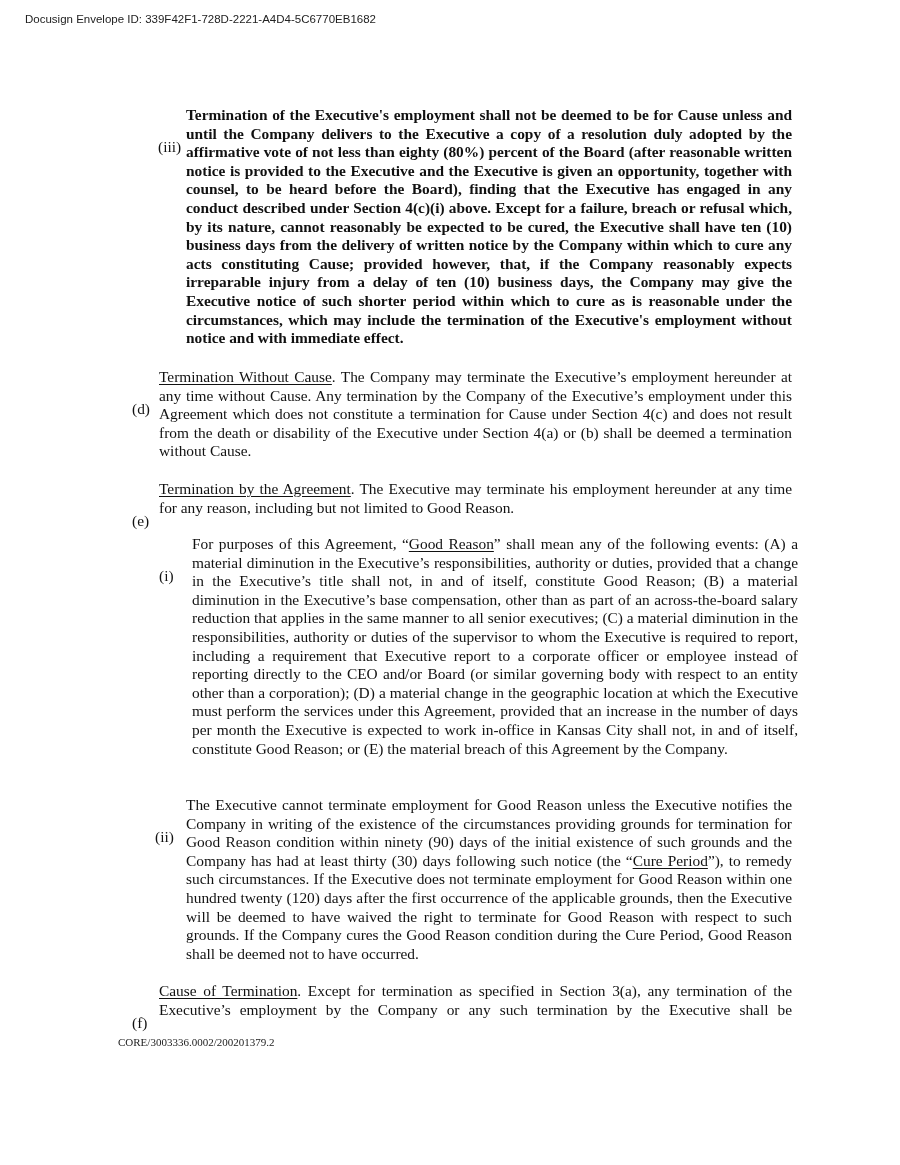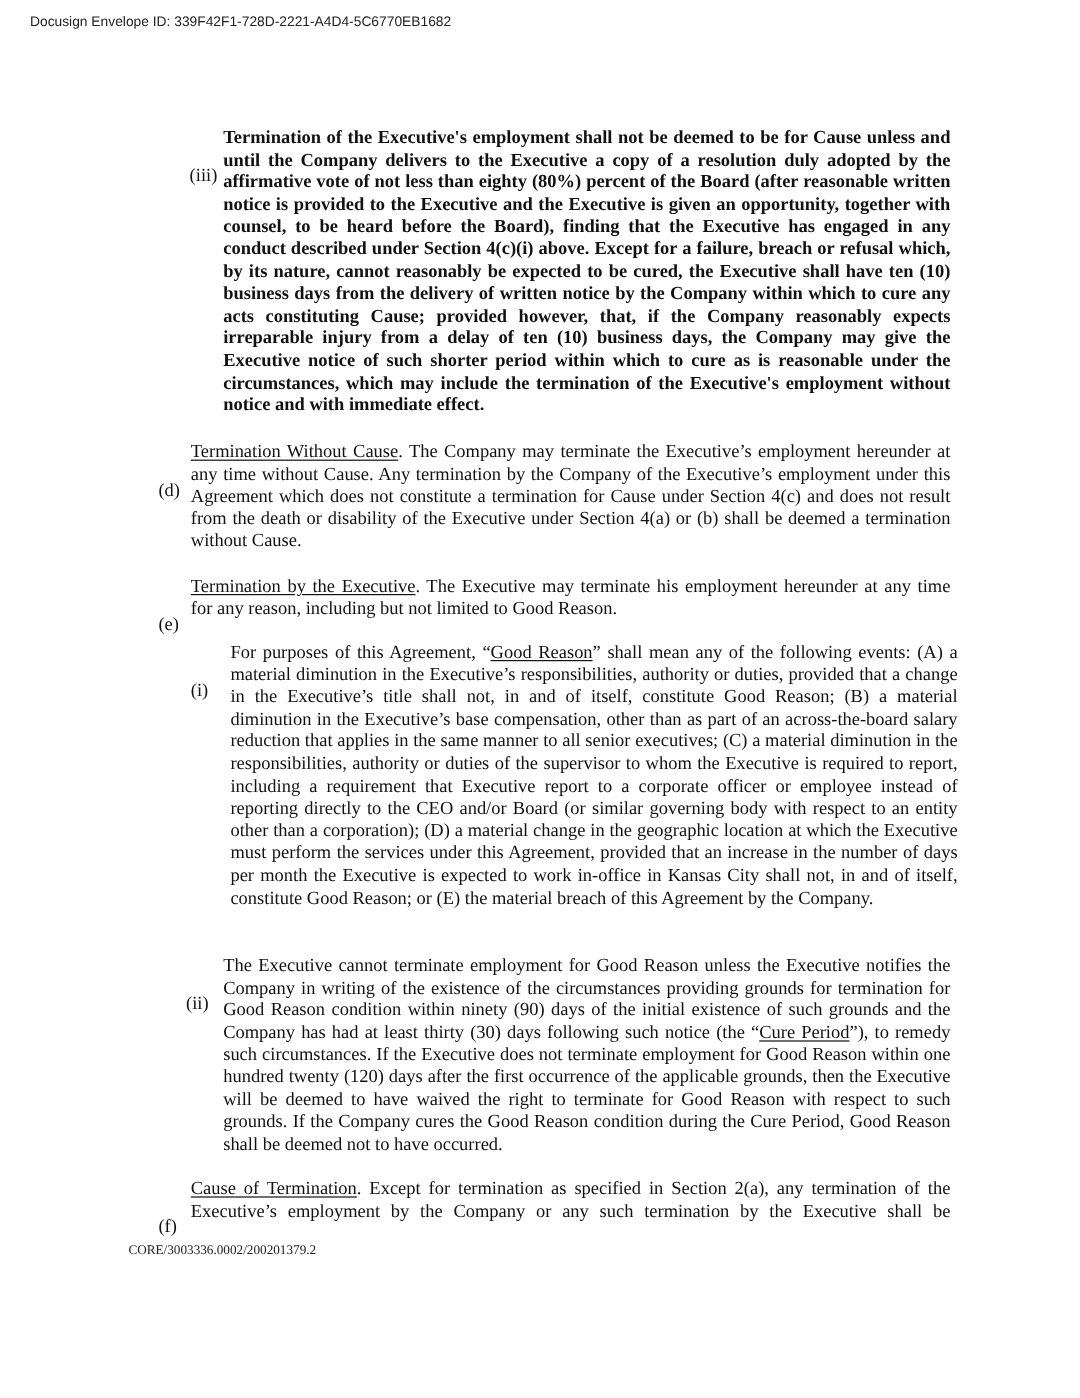--- a/index.html
+++ b/index.html
@@ -9,21 +9,21 @@
     font-family: "Liberation Sans", sans-serif; font-size: 11.5px; color: #222;
   }
   .doc {
     position: absolute; left: 0; top: 0; width: 900px;
     font-family: "Liberation Serif", serif; font-size: 15.4px; line-height: 18.6px;
   }
   .para { position: absolute; text-align: justify; text-align-last: left; }
   .marker { position: absolute; margin-top: 32px; }
   .u { text-decoration: underline; text-underline-offset: 2px; }
   .footer {
-    position: absolute; left: 107px; top: 1036px;
+    position: absolute; left: 118px; top: 1036px;
     font-family: "Liberation Serif", serif; font-size: 11px; color: #222;
   }
 </style>
 </head>
 <body>
 
 <div class="envelope">Docusign Envelope ID: 339F42F1-728D-2221-A4D4-5C6770EB1682</div>
 
 <div class="doc">
 
@@ -32,33 +32,33 @@
     <span>Termination of the Executive's employment shall not be deemed to be for Cause unless and until the Company delivers to the Executive a copy of a resolution duly adopted by the affirmative vote of not less than eighty (80%) percent of the Board (after reasonable written notice is provided to the Executive and the Executive is given an opportunity, together with counsel, to be heard before the Board), finding that the Executive has engaged in any conduct described under Section 4(c)(i) above.  Except for a failure, breach or refusal which, by its nature, cannot reasonably be expected to be cured, the Executive shall have ten (10) business days from the delivery of written notice by the Company within which to cure any acts constituting Cause; provided however, that, if the Company reasonably expects irreparable injury from a delay of ten (10) business days, the Company may give the Executive notice of such shorter period within which to cure as is reasonable under the circumstances, which may include the termination of the Executive's employment without notice and with immediate effect.</span>
   </div>
 
   <span class="marker" style="left:132px; top:368px;">(d)</span>
   <div class="para" style="left:159px; top:368px; width:633px;">
     <span class="u">Termination Without Cause</span><span>.  The Company may terminate the Executive’s employment hereunder at any time without Cause.  Any termination by the Company of the Executive’s employment under this Agreement which does not constitute a termination for Cause under Section 4(c) and does not result from the death or disability of the Executive under Section 4(a) or (b) shall be deemed a termination without Cause.</span>
   </div>
 
   <span class="marker" style="left:132px; top:480px;">(e)</span>
   <div class="para" style="left:159px; top:480px; width:633px;">
-    <span class="u">Termination by the Executive</span><span>.  The Executive may terminate his employment hereunder at any time for any reason, including but not limited to Good Reason.</span>
+    <span class="u">Termination by the Agreement</span><span>.  The Executive may terminate his employment hereunder at any time for any reason, including but not limited to Good Reason.</span>
   </div>
 
   <span class="marker" style="left:159px; top:535px;">(i)</span>
   <div class="para" style="left:192px; top:535px; width:606px;font-family:Liberation Serif, serif;">
     <span>For purposes of this Agreement, “</span><span class="u">Good Reason</span><span>” shall mean any of the following events:  (A) a material diminution in the Executive’s responsibilities, authority or duties, provided that a change in the Executive’s title shall not, in and of itself, constitute Good Reason; (B) a material diminution in the Executive’s base compensation, other than as part of an across-the-board salary reduction that applies in the same manner to all senior executives; (C) a material diminution in the responsibilities, authority or duties of the supervisor to whom the Executive is required to report, including a requirement that Executive report to a corporate officer or employee instead of reporting directly to the CEO and/or Board (or similar governing body with respect to an entity other than a corporation); (D) a material change in the geographic location at which the Executive must perform the services under this Agreement, provided that an increase in the number of days per month the Executive is expected to work in-office in Kansas City shall not, in and of itself, constitute Good Reason; or (E) the material breach of this Agreement by the Company.</span>
   </div>
 
   <span class="marker" style="left:155px; top:796px;text-align:right;">(ii)</span>
   <div class="para" style="left:186px; top:796px; width:606px;">
     <span>The Executive cannot terminate employment for Good Reason unless the Executive notifies the Company in writing of the existence of the circumstances providing grounds for termination for Good Reason condition within ninety (90) days of the initial existence of such grounds and the Company has had at least thirty (30) days following such notice (the “</span><span class="u">Cure Period</span><span>”), to remedy such circumstances.  If the Executive does not terminate employment for Good Reason within one hundred twenty (120) days after the first occurrence of the applicable grounds, then the Executive will be deemed to have waived the right to terminate for Good Reason with respect to such grounds.  If the Company cures the Good Reason condition during the Cure Period, Good Reason shall be deemed not to have occurred.</span>
   </div>
 
   <span class="marker" style="left:132px; top:982px;">(f)</span>
   <div class="para" style="left:159px; top:982px; width:633px; text-align-last: justify;">
-    <span class="u">Cause of Termination</span><span>.  Except for termination as specified in Section 2(a), any termination of the Executive’s employment by the Company or any such termination by the Executive shall be</span>
+    <span class="u">Cause of Termination</span><span>.  Except for termination as specified in Section 3(a), any termination of the Executive’s employment by the Company or any such termination by the Executive shall be</span>
   </div>
 
 </div>
 
 <div class="footer">CORE/3003336.0002/200201379.2</div>
 
 </body></html>

